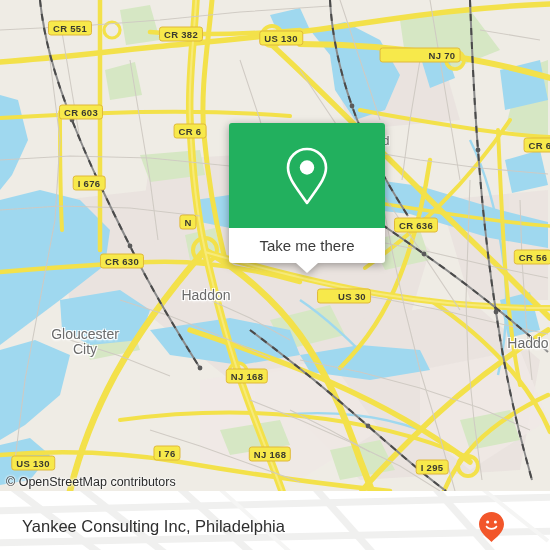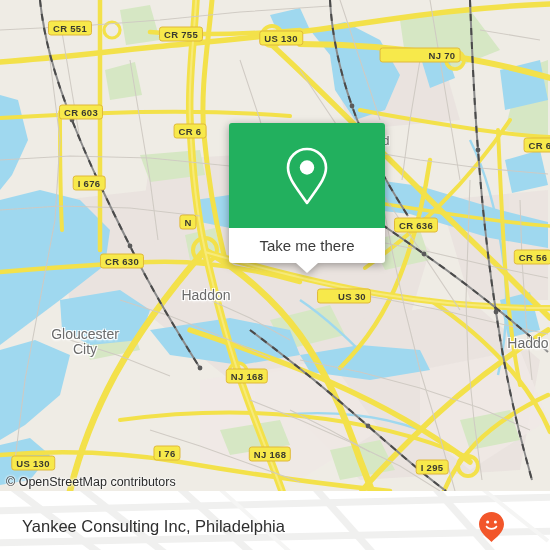--- a/index.html
+++ b/index.html
@@ -301,21 +301,21 @@
           <circle cx="424" cy="254" r="2.4"></circle>
         <circle cx="478" cy="150" r="2.4"></circle>
           <circle cx="496" cy="312" r="2.4"></circle>
         <circle cx="368" cy="426" r="2.4"></circle>
           <circle cx="200" cy="368" r="2.4"></circle>
       </g>
     </svg>
 
     <div id="shield-host">
         <div class="shield" style="left: 70px; top: 28px;">CR 551</div>
-        <div class="shield" style="left: 181px; top: 34px;">CR 755</div>
+        <div class="shield" style="left: 181px; top: 34px;">CR 382</div>
         <div class="shield" style="left: 281px; top: 38px;">US 130</div>
         <div class="shield" style="left: 420px; top: 55px; padding-left: 48px;">NJ 70</div>
         <div class="shield" style="left: 540px; top: 145px;">CR 6</div>
         <div class="shield" style="left: 81px; top: 112px;">CR 603</div>
         <div class="shield" style="left: 190px; top: 131px;">CR 6</div>
         <div class="shield" style="left: 89px; top: 183px;">I 676</div>
         <div class="shield" style="left: 188px; top: 222px;">N</div>
         <div class="shield" style="left: 416px; top: 225px;">CR 636</div>
         <div class="shield" style="left: 78px; top: 261px; margin-left: 44px;">CR 630</div>
         <div class="shield" style="left: 533px; top: 257px;">CR 56</div>

